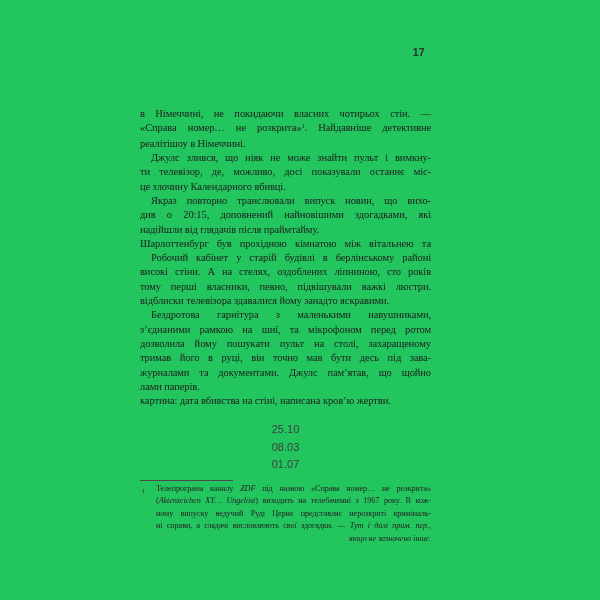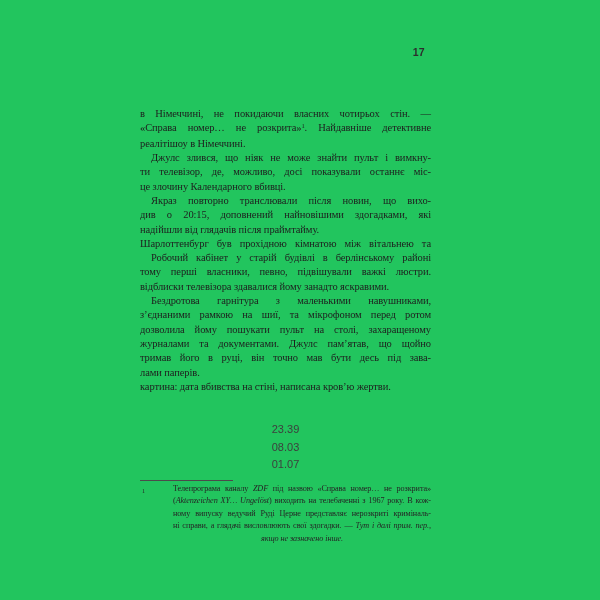--- a/index.html
+++ b/index.html
@@ -36,22 +36,22 @@
     position:absolute; left:140px; top:480px; width:93px; height:0;
     border-top:1px solid #4b4b4b;
   }
   .footnote {
     position:absolute; left:140px; top:483px; width:291px;
     font-family:"Liberation Serif","DejaVu Serif",serif;
     font-size:8.2px; line-height:12.4px; letter-spacing:-0.1px;
     color:#252525;
   }
   .fn-marker { position:absolute; left:2px; top:2px; font-size:6px; }
-  .fn-lines { margin-left:33px; }
-  .fnline { text-align:center; }
+  .fn-lines { margin-left:16px; }
+  .fnline { text-align:right; }
   .fnline.j { text-align:justify; text-align-last:justify; }
   .it { font-style:italic; }
 </style>
 </head>
 <body>
 
 <div class="page">
 
   <div class="folio">17</div>
 
@@ -66,52 +66,53 @@
 
     <p>
       </p>
       <div class="line j ind">Джулс злився, що ніяк не може знайти пульт і вимкну-</div>
       <div class="line j">ти телевізор, де, можливо, досі показували останнє міс-</div>
       <div class="line">це злочину Календарного вбивці.</div>
     <p></p>
 
     <p>
       </p>
-      <div class="line j ind">Якраз повторно транслювали після новин, що вихо-</div>
+      <div class="line j ind">Якраз повторно транслювали випуск новин, що вихо-</div>
       <div class="line j">див о 20:15, доповнений найновішими здогадками, які</div>
       <div class="line">надійшли від глядачів після праймтайму.</div>
     <p></p>
 
     <p>
       </p>
       <div class="line j">Шарлоттенбург був прохідною кімнатою між вітальнею та</div>
       <div class="line j ind">Робочий кабінет у старій будівлі в берлінському районі</div>
+      <div class="line j">високі стіни. А на стелях, оздоблених ліпниною, сто років</div>
       <div class="line j">тому перші власники, певно, підвішували важкі люстри.</div>
       <div class="line">відблиски телевізора здавалися йому занадто яскравими.</div>
     <p></p>
 
     <p>
       </p>
       <div class="line j ind">Бездротова гарнітура з маленькими навушниками,</div>
       <div class="line j">з’єднаними рамкою на шиї, та мікрофоном перед ротом</div>
       <div class="line j">дозволила йому пошукати пульт на столі, захаращеному</div>
+      <div class="line j">тримав його в руці, він точно мав бути десь під зава-</div>
       <div class="line j">журналами та документами. Джулс пам’ятав, що щойно</div>
-      <div class="line j">тримав його в руці, він точно мав бути десь під зава-</div>
       <div class="line">лами паперів.</div>
     <p></p>
 
     <p>
       </p>
       <div class="line">картина: дата вбивства на стіні, написана кров’ю жертви.</div>
     <p></p>
 
   </div>
 
   <div class="dates">
-    <div class="date">23.39</div>
+    <div class="date">25.10</div>
     <div class="date">08.03</div>
     <div class="date">01.07</div>
   </div>
 
   <div class="fn-rule"></div>
 
   <div class="footnote">
     <span class="fn-marker">1</span>
     <div class="fn-lines">
       <div class="fnline j"><span>Телепрограма каналу </span><span class="it">ZDF</span><span> під назвою «Справа номер… не розкрита»</span></div>

